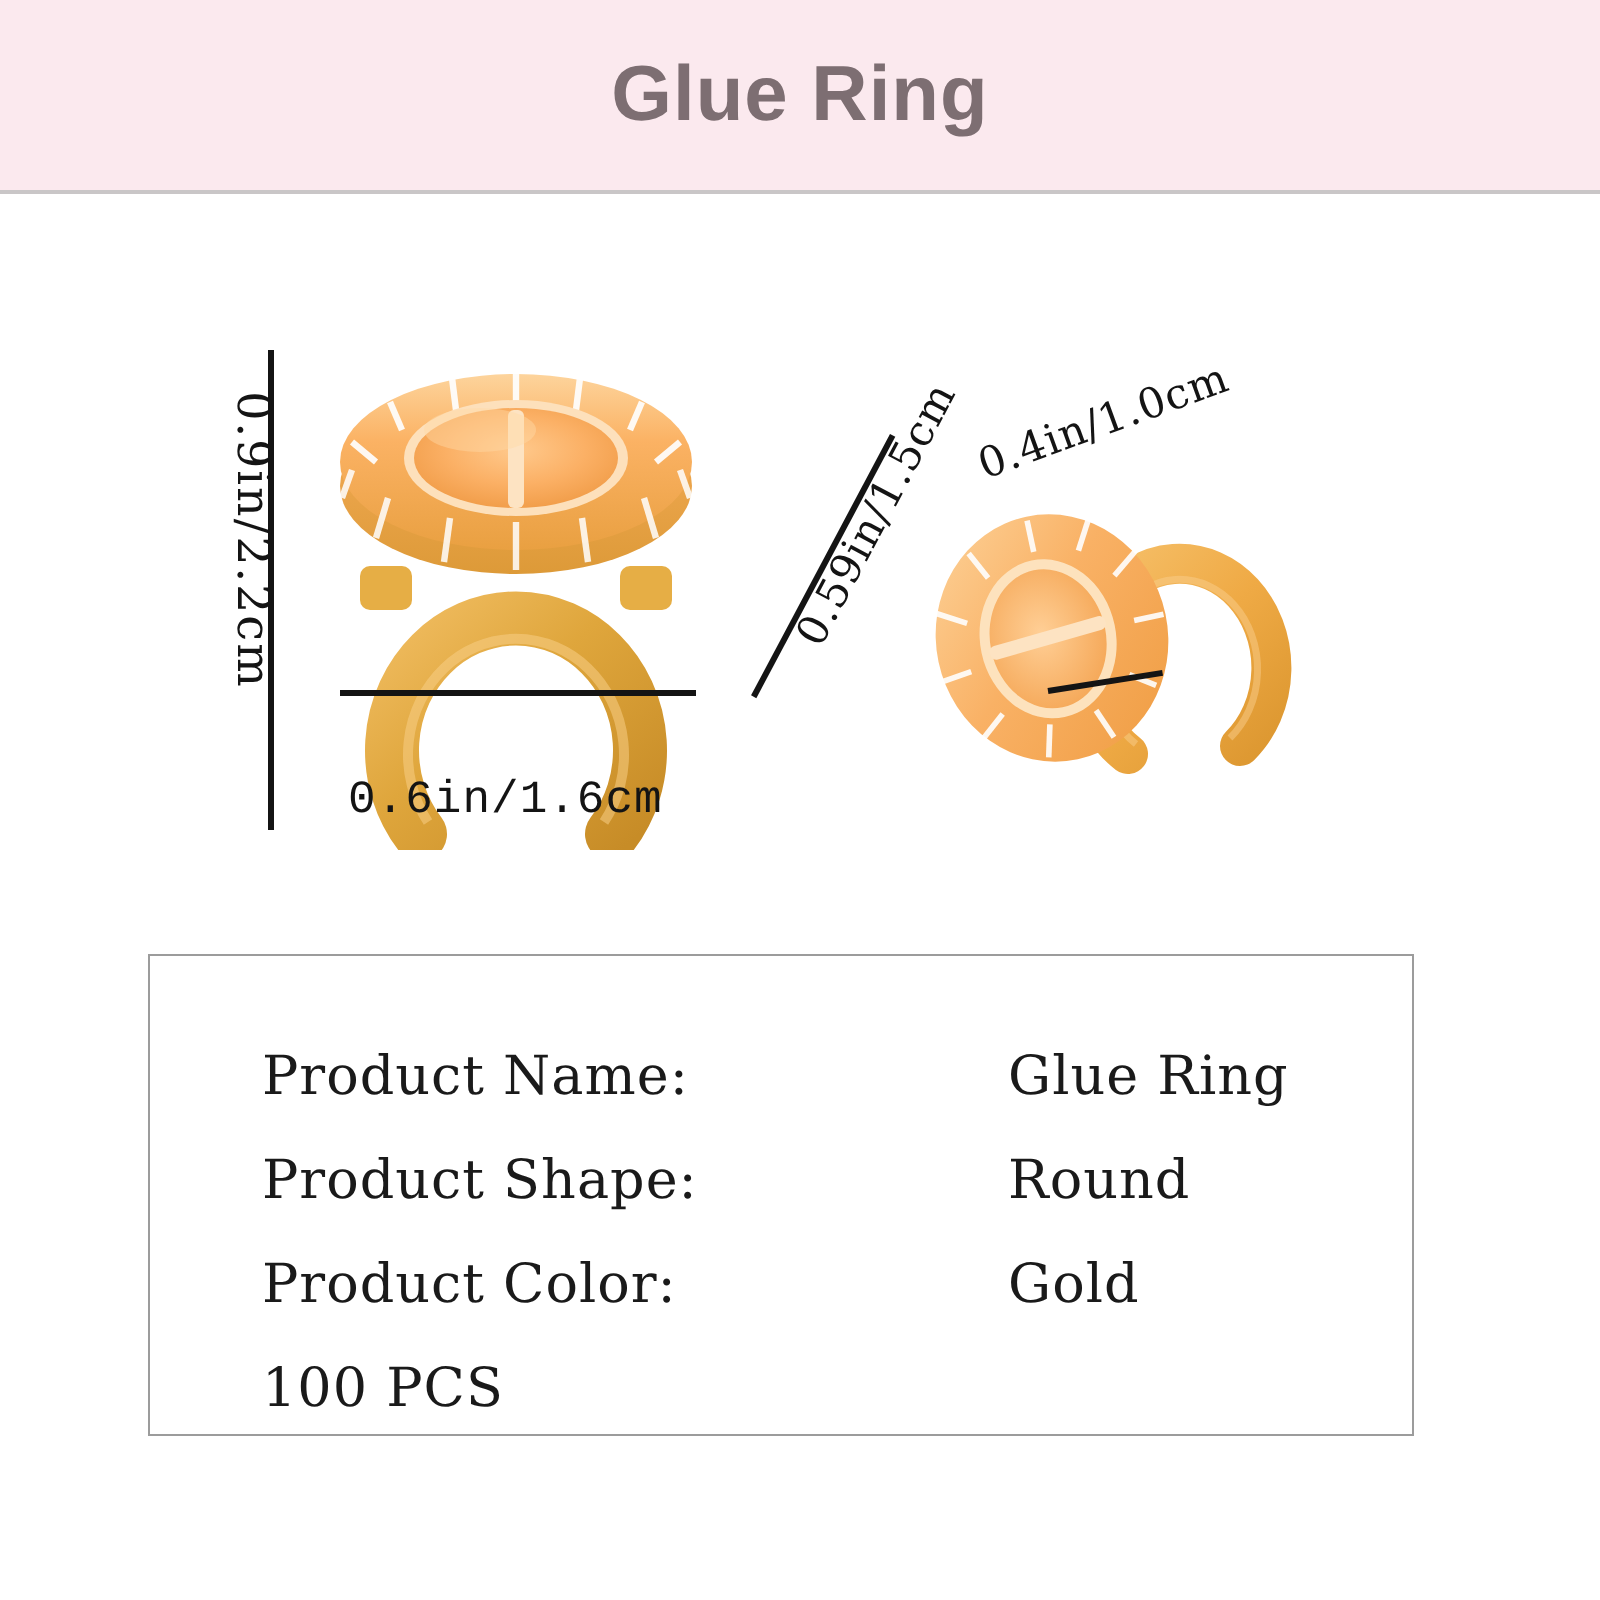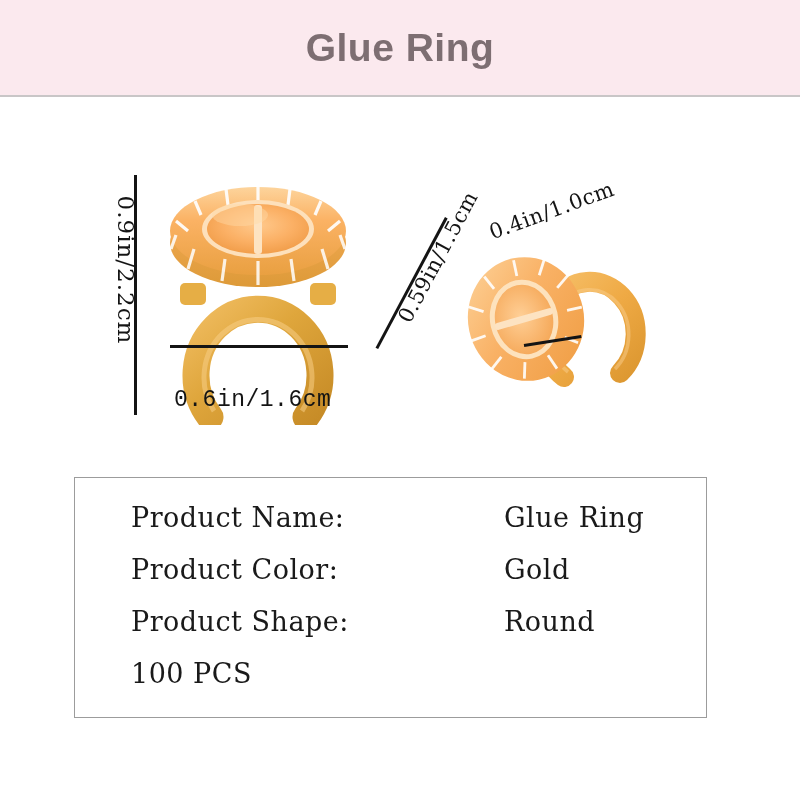--- a/index.html
+++ b/index.html
@@ -216,21 +216,21 @@
     background: #ffffff;
   }
   #spec-table {
     position: absolute;
     left: 56px;
     top: 24px;
     width: 540px;
   }
   .spec-row {
     display: flex;
-    align-items: flex-start;
+    align-items: flex-end;
     height: 52px;
   }
   .spec-label {
     width: 373px;
     font-family: "DejaVu Serif", "Liberation Serif", serif;
     font-size: 27px;
     color: #1a1a1a;
     letter-spacing: 0.5px;
     white-space: nowrap;
   }
@@ -402,29 +402,29 @@
 
   <div id="spec-box">
     <div id="spec-table">
 
       <div class="spec-row">
         <div class="spec-label">Product Name:</div>
         <div class="spec-value">Glue Ring</div>
       </div>
 
       <div class="spec-row">
+        <div class="spec-label">Product Shape:</div>
+        <div class="spec-value">Round</div>
+      </div>
+
+      <div class="spec-row">
         <div class="spec-label">Product Color:</div>
         <div class="spec-value">Gold</div>
       </div>
 
       <div class="spec-row">
-        <div class="spec-label">Product Shape:</div>
-        <div class="spec-value">Round</div>
-      </div>
-
-      <div class="spec-row">
         <div class="spec-value">100 PCS</div>
       </div>
 
     </div>
   </div>
 
 </div>
 
 </body></html>

